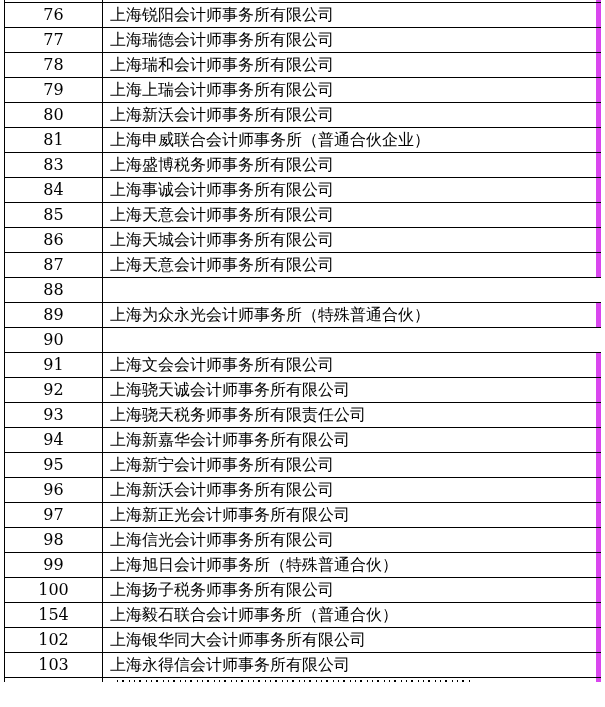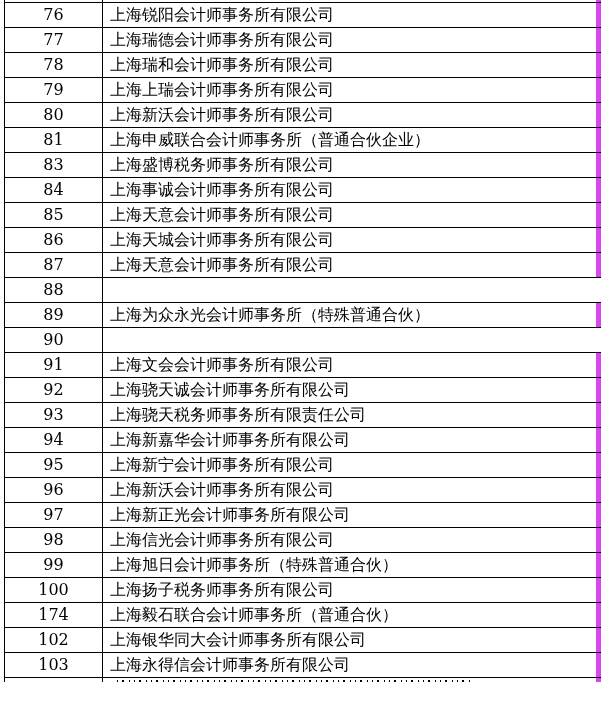--- a/index.html
+++ b/index.html
@@ -180,21 +180,21 @@
           <div class="c1">99</div>
           <div class="c2">上海旭日会计师事务所（特殊普通合伙）</div>
         </div>
 
         <div class="row">
           <div class="c1">100</div>
           <div class="c2">上海扬子税务师事务所有限公司</div>
         </div>
 
         <div class="row">
-          <div class="c1">174</div>
+          <div class="c1">154</div>
           <div class="c2">上海毅石联合会计师事务所（普通合伙）</div>
         </div>
 
         <div class="row">
           <div class="c1">102</div>
           <div class="c2">上海银华同大会计师事务所有限公司</div>
         </div>
 
         <div class="row">
           <div class="c1">103</div>

